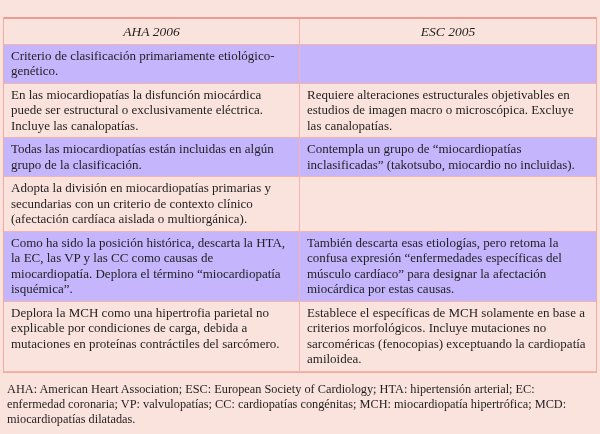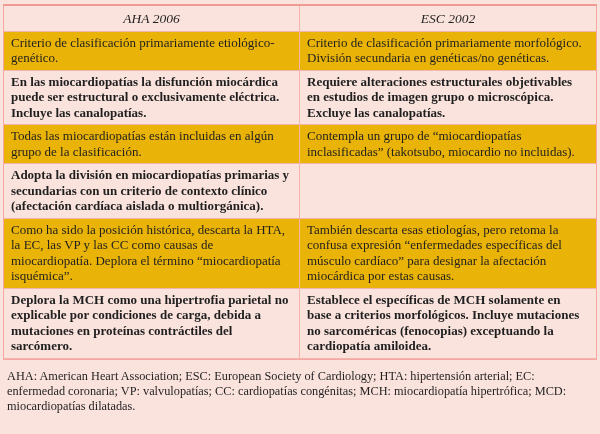--- a/index.html
+++ b/index.html
@@ -12,21 +12,21 @@
     overflow: hidden;
     background: #fbe3dd;
     font-family: "Liberation Serif", "DejaVu Serif", serif;
     color: #1f1f1f;
     box-sizing: border-box;
   }
   .page {
     width: 600px;
     height: 434px;
     box-sizing: border-box;
-    padding: 4px 3px;
+    padding: 17px 3px;
     background: #fbe3dd;
   }
   .comparison-table {
     border-top: 2px solid #ef9a93;
     border-left: 1px solid #f2aaa3;
     border-right: 1px solid #f2aaa3;
     border-bottom: 1px solid #f2aaa3;
   }
   .row {
     display: grid;
@@ -45,53 +45,51 @@
     border-right: 1px solid #f4b4ad;
   }
   .header-row .cell {
     font-style: italic;
     text-align: center;
     font-size: 13.5px;
     padding: 5px 8px 4px 8px;
     background: #fbe3dd;
   }
   .row-white {
-    background: #eab308;
+    background: #c4b5fd;
   }
   .row-pink {
     background: #fbe3dd;
-    font-weight: bold;
   }
   .footnote {
     padding: 9px 4px 0 4px;
     font-size: 12.3px;
     line-height: 15px;
     background: #fbe3dd;
   }
 </style>
 </head>
 <body>
 
 <div class="page">
 
   <div class="comparison-table">
 
     <div class="row header-row">
       <div class="cell">AHA 2006</div>
-      <div class="cell">ESC 2002</div>
+      <div class="cell">ESC 2005</div>
     </div>
 
     <div class="row row-white">
       <div class="cell">Criterio de clasificación primariamente etiológico-genético.</div>
-      <div class="cell">Criterio de clasificación primariamente morfológico. División secundaria en genéticas/no genéticas.</div>
     </div>
 
     <div class="row row-pink">
       <div class="cell">En las miocardiopatías la disfunción miocárdica puede ser estructural o exclusivamente eléctrica. Incluye las canalopatías.</div>
-      <div class="cell">Requiere alteraciones estructurales objetivables en estudios de imagen grupo o microscópica. Excluye las canalopatías.</div>
+      <div class="cell">Requiere alteraciones estructurales objetivables en estudios de imagen macro o microscópica. Excluye las canalopatías.</div>
     </div>
 
     <div class="row row-white">
       <div class="cell">Todas las miocardiopatías están incluidas en algún grupo de la clasificación.</div>
       <div class="cell">Contempla un grupo de “miocardiopatías inclasificadas” (takotsubo, miocardio no incluidas).</div>
     </div>
 
     <div class="row row-pink">
       <div class="cell">Adopta la división en miocardiopatías primarias y secundarias con un criterio de contexto clínico (afectación cardíaca aislada o multiorgánica).</div>
     </div>

